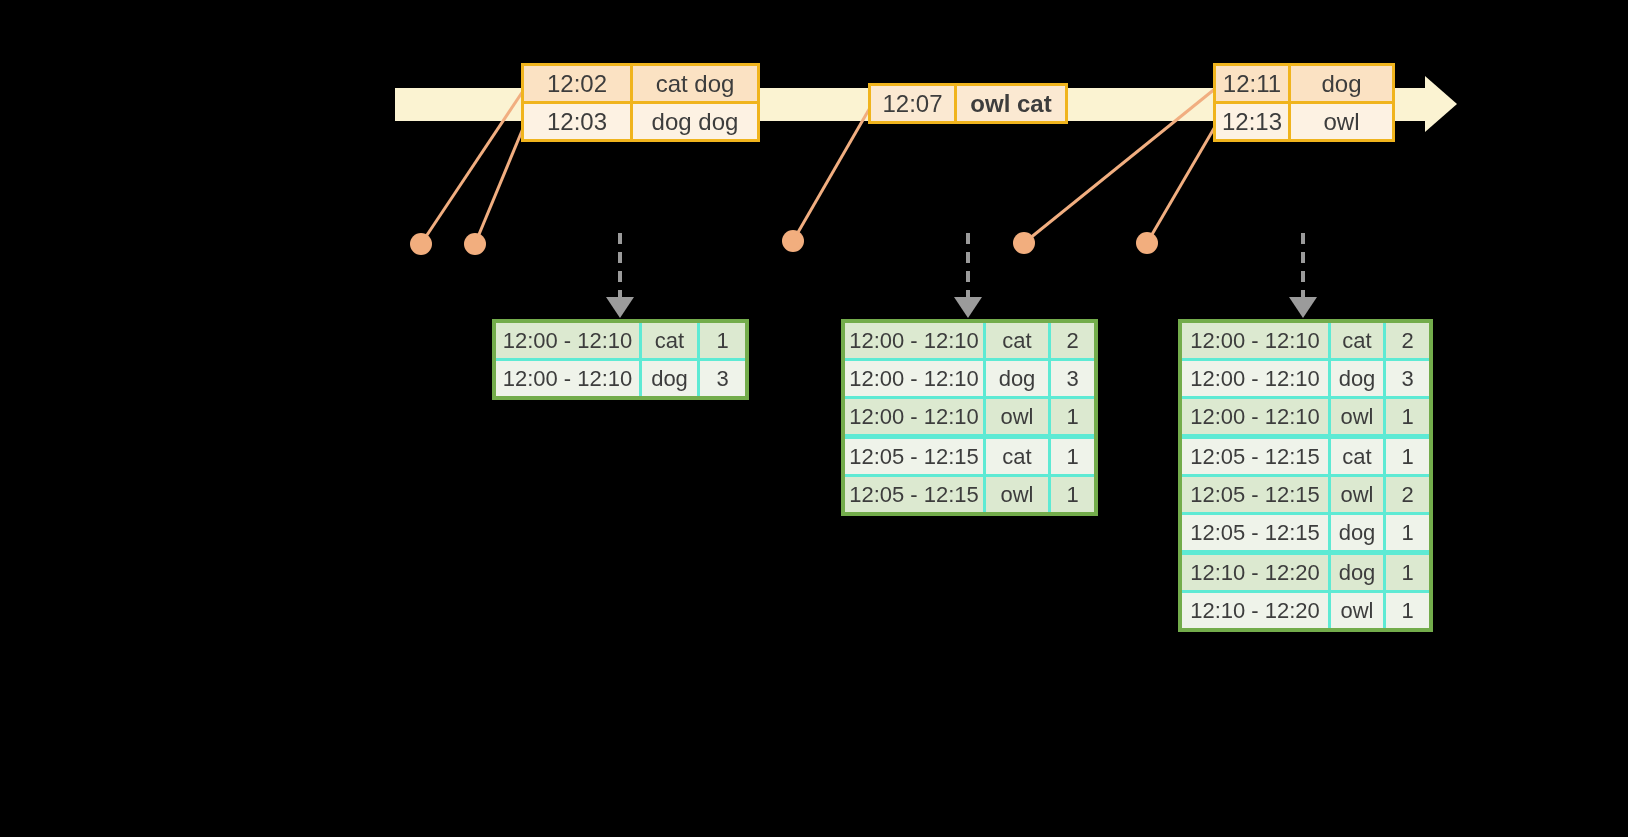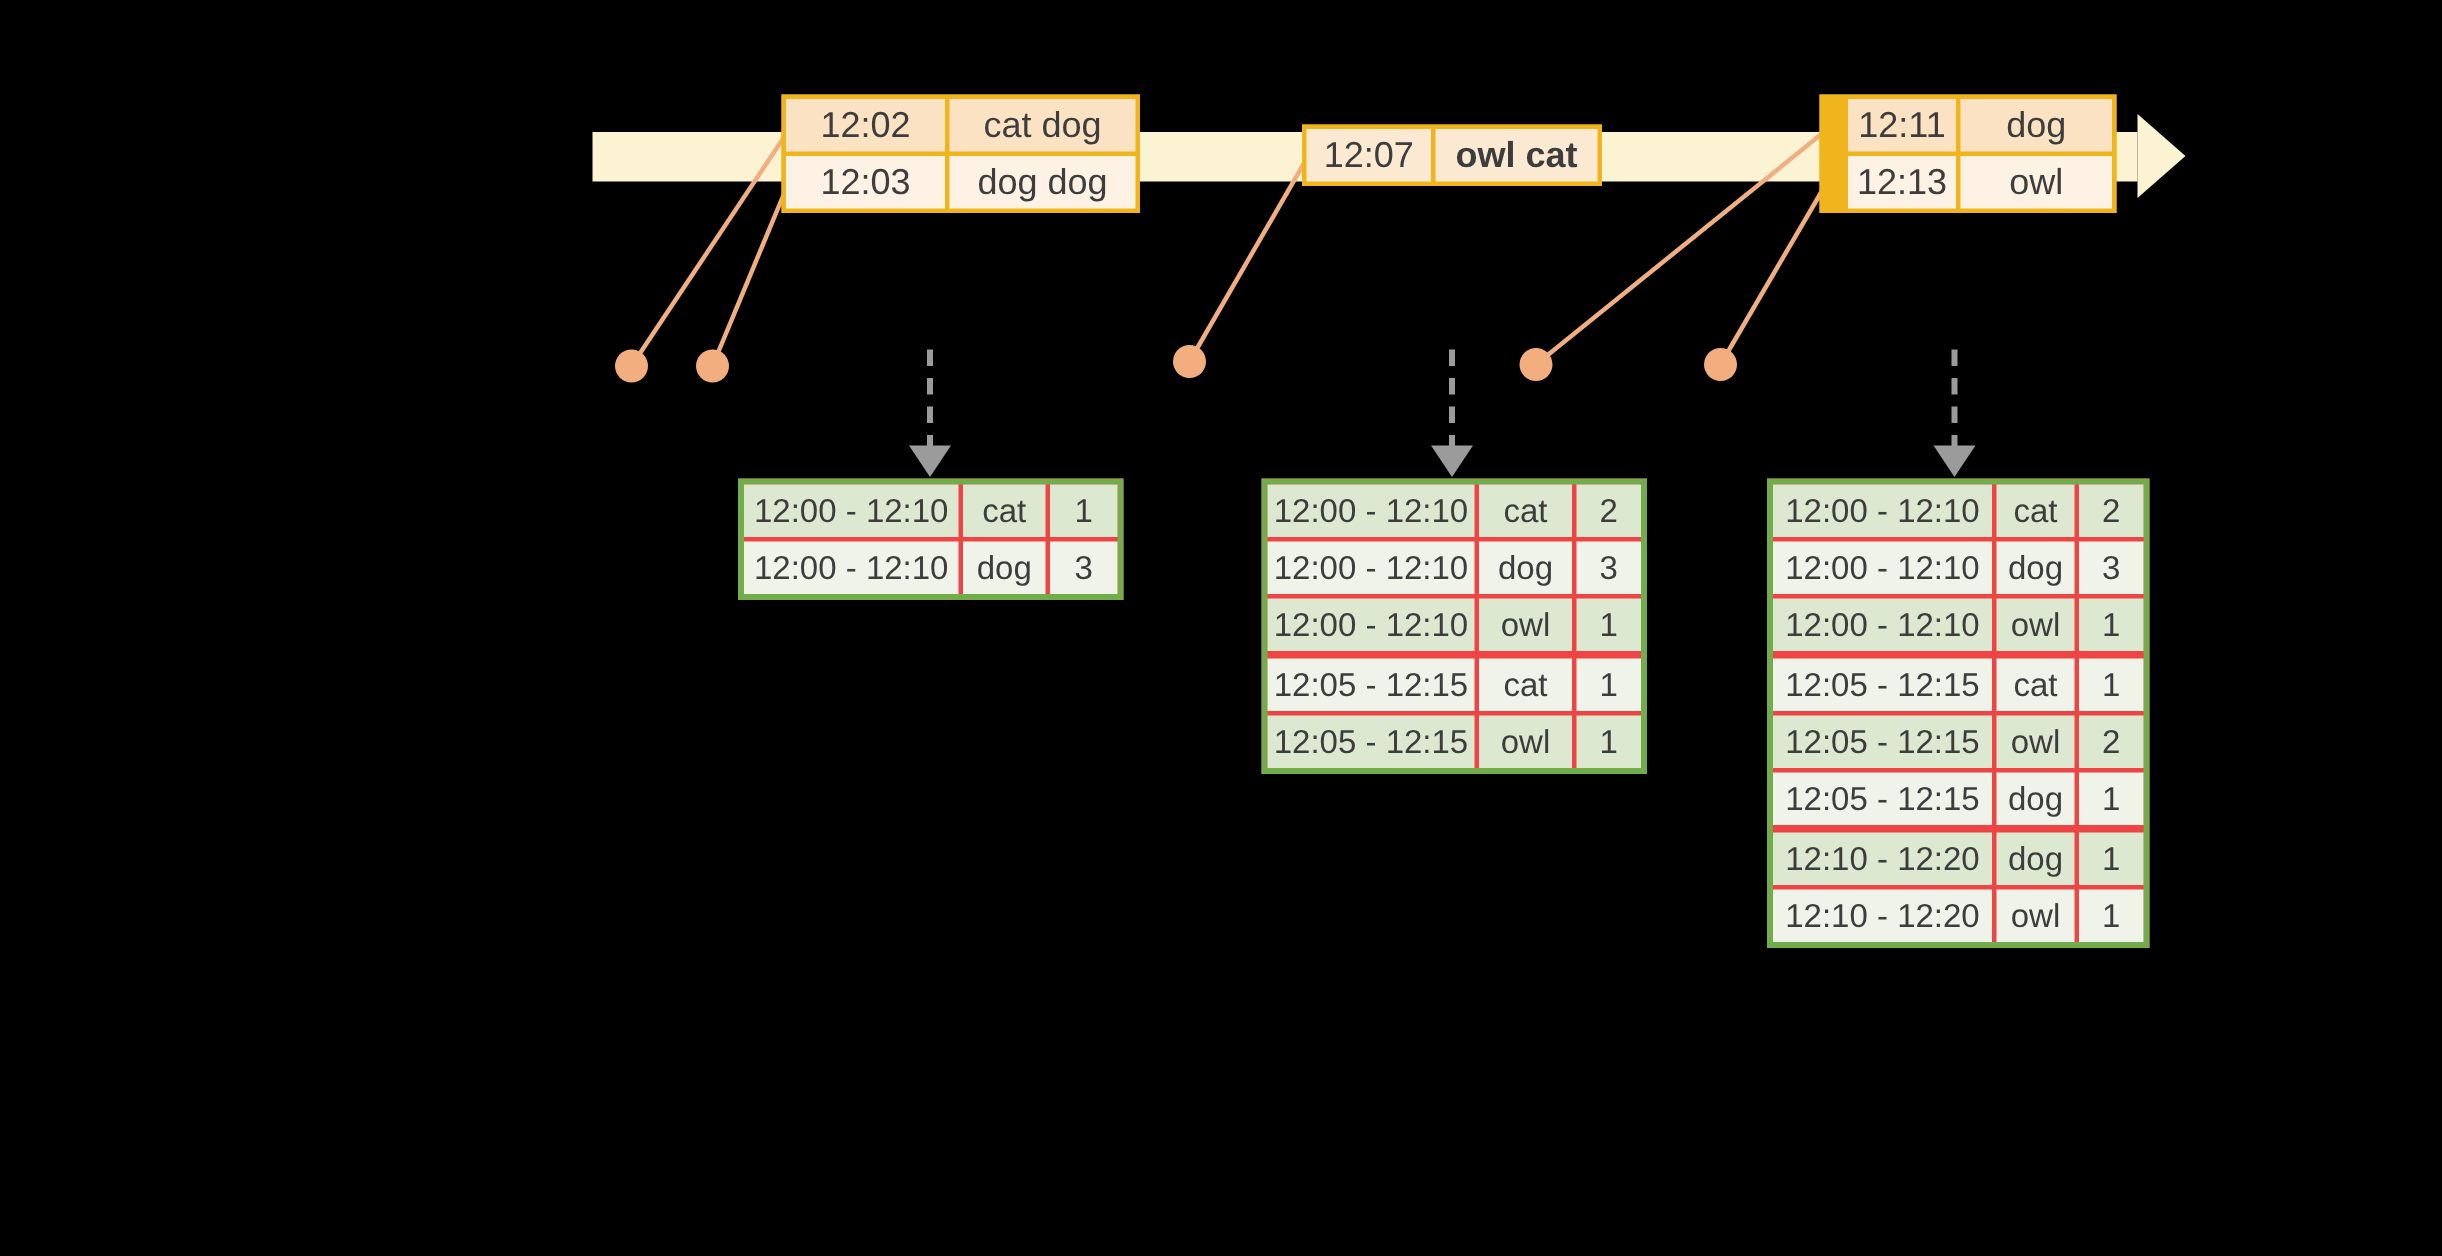--- a/index.html
+++ b/index.html
@@ -15,24 +15,24 @@
   .etable .row:first-child{margin-top:0;}
   .etable .cell{
     height:35px;display:flex;align-items:center;justify-content:center;
     font-size:24px;color:#3d3d3d;line-height:1;
   }
   .etable .base .cell{background:#fbe2c3;}
   .etable .alt  .cell{background:#fdf2e3;}
   .etable.mid .base .cell{background:#fbe9d2;text-align:center;}
   .ta{left:521px;top:63px;}  .ta .c0{width:106px;}  .ta .c1{width:124px;}
   .tb{left:868px;top:83px;}  .tb .c0{width:83px;}  .tb .c1{width:108px;font-weight:bold;}
-  .tc{left:1213px;top:63px;padding-left:16px;} .tc .c0{width:72px;}  .tc .c1{width:101px;}
+  .tc{left:1213px;top:63px;} .tc .c0{width:72px;}  .tc .c1{width:101px;}
 
   
-  .gtable{position:absolute;background:#ef4444;border:4px solid #73ac4b;}
+  .gtable{position:absolute;background:#5eead4;border:4px solid #73ac4b;}
   .gtable .row{display:flex;gap:3px;margin-top:3px;}
   .gtable .row:first-child{margin-top:0;}
   .gtable .row.gbreak{margin-top:5px;}
   .gtable .cell{
     height:35px;display:flex;align-items:center;justify-content:center;
     font-size:22px;color:#3d3d3d;line-height:1;
   }
   .gtable .base .cell{background:#dce9d0;}
   .gtable .alt  .cell{background:#eff3ea;}
   .g1{left:492px;top:319px;}  .g1 .c0{width:143px;} .g1 .c1{width:55px;} .g1 .c2{width:45px;}

